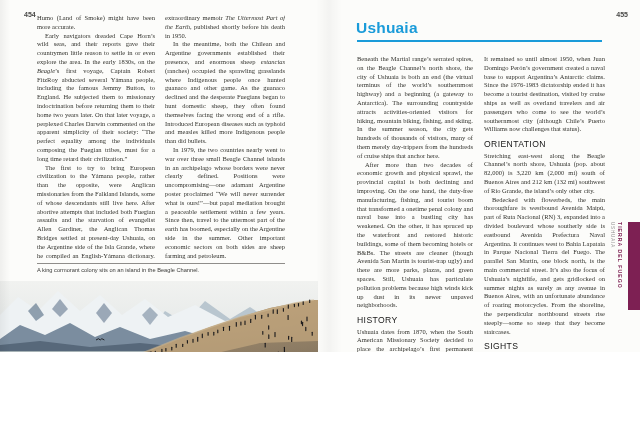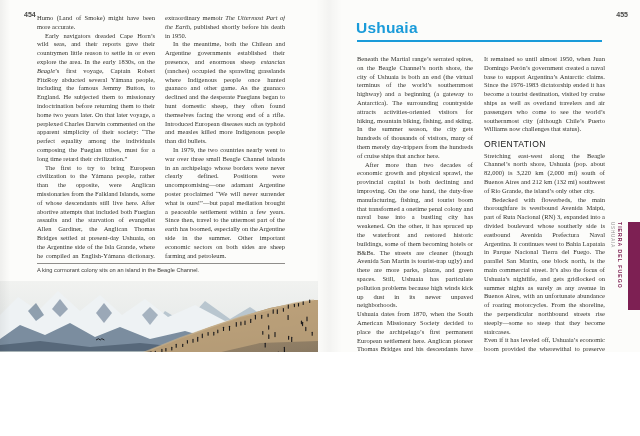--- a/index.html
+++ b/index.html
@@ -189,28 +189,30 @@
   </svg>
 
   <div class="pagenum pn-right">455</div>
 
   <div class="rp-title">Ushuaia</div>
   <div class="rp-title-rule"></div>
 
   <div class="col rp-col1">
       <p>Beneath the Martial range’s serrated spires, on the Beagle Channel’s north shore, the city of Ushuaia is both an end (the virtual terminus of the world’s southernmost highway) and a beginning (a gateway to Antarctica). The surrounding countryside attracts activities-oriented visitors for hiking, mountain biking, fishing, and skiing. In the summer season, the city gets hundreds of thousands of visitors, many of them merely day-trippers from the hundreds of cruise ships that anchor here.</p>
       <p class="ind">After more than two decades of economic growth and physical sprawl, the provincial capital is both declining and improving. On the one hand, the duty-free manufacturing, fishing, and tourist boom that transformed a onetime penal colony and naval base into a bustling city has weakened. On the other, it has spruced up the waterfront and restored historic buildings, some of them becoming hotels or B&amp;Bs. The streets are cleaner (though Avenida San Martín is tourist-trap ugly) and there are more parks, plazas, and green spaces. Still, Ushuaia has particulate pollution problems because high winds kick up dust in its newer unpaved neighborhoods.</p>
+      <div class="run-head">HISTORY</div>
       <p>Ushuaia dates from 1870, when the South American Missionary Society decided to place the archipelago’s first permanent European settlement here. Anglican pioneer Thomas Bridges and his descendants have left an enduring legacy in Bridges’s Yámana (Yahgan) dictionary, his son Lucas’s memoir, and the family estancia at nearby Harberton (the Yámana people whom Thomas Bridges hoped to save, though, succumbed to introduced diseases and conflict with other settlers).</p>
       <p class="ind">Not long after Ushuaia’s settlement, Argentina, alarmed by the British presence, moved to establish its own authority at Ushuaia with a penal colony for its most infamous criminals and political undesirables.</p>
     </div>
   <div class="col rp-col2">
       <p>It remained so until almost 1950, when Juan Domingo Perón’s government created a naval base to support Argentina’s Antarctic claims. Since the 1976-1983 dictatorship ended it has become a tourist destination, visited by cruise ships as well as overland travelers and air passengers who come to see the world’s southernmost city (although Chile’s Puerto Williams now challenges that status).</p>
       <div class="run-head">ORIENTATION</div>
       <p>Stretching east-west along the Beagle Channel’s north shore, Ushuaia (pop. about 82,000) is 3,220 km (2,000 mi) south of Buenos Aires and 212 km (132 mi) southwest of Río Grande, the island’s only other city.</p>
       <p class="ind">Bedecked with flowerbeds, the main thoroughfare is westbound Avenida Maipú, part of Ruta Nacional (RN) 3, expanded into a divided boulevard whose southerly side is eastbound Avenida Prefectura Naval Argentina. It continues west to Bahía Lapataia in Parque Nacional Tierra del Fuego. The parallel San Martín, one block north, is the main commercial street. It’s also the focus of Ushuaia’s nightlife, and gets gridlocked on summer nights as surely as any avenue in Buenos Aires, with an unfortunate abundance of roaring motorcycles. From the shoreline, the perpendicular northbound streets rise steeply—some so steep that they become staircases.</p>
+      <div class="run-head">SIGHTS</div>
       <p>Even if it has leveled off, Ushuaia’s economic boom provided the wherewithal to preserve and even restore some of the city’s historic buildings. Two are now museums: Dating from 1912, the waterfront former branch of the <b>Banco de la Nación</b> (Av. Maipú 173) houses the historical Museo del Fin del Mundo, while the former <b>Presidio de Ushuaia</b> (Yaganes and Gobernador Paz), dating also from the early 20th century, is now the misleadingly named Museo Marítimo</p>
     </div>
 
   <div class="tab-rect"></div>
   <div class="tab-chapter">TIERRA DEL FUEGO</div>
   <div class="tab-section">USHUAIA</div>
 
   <div class="edge-shade-left"></div>
   <div class="gutter-shade"></div>
 </div>

